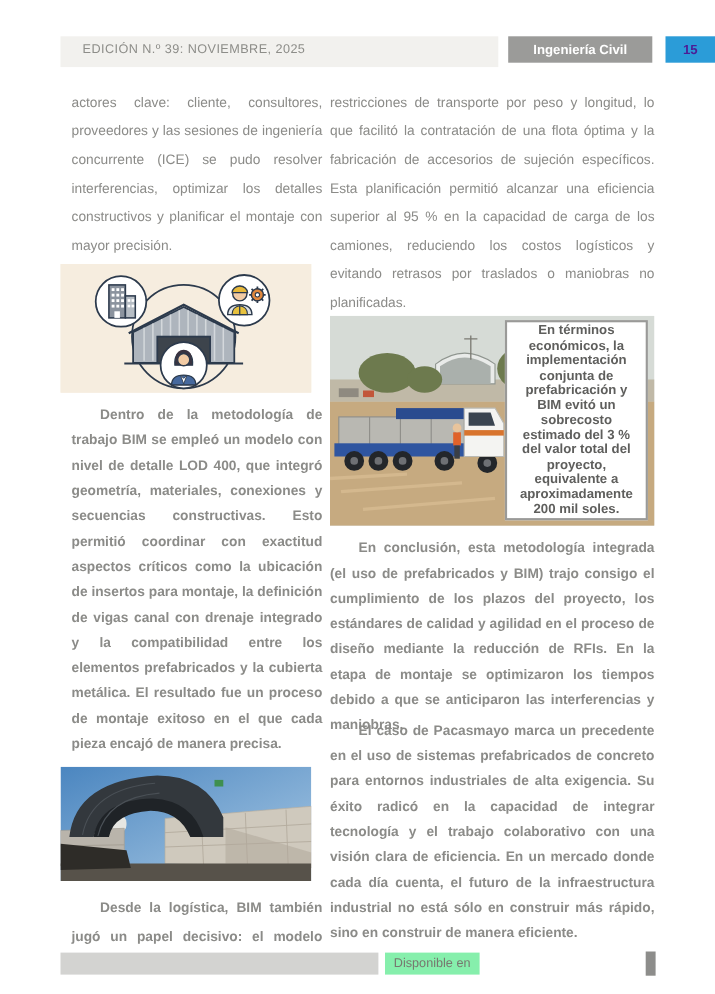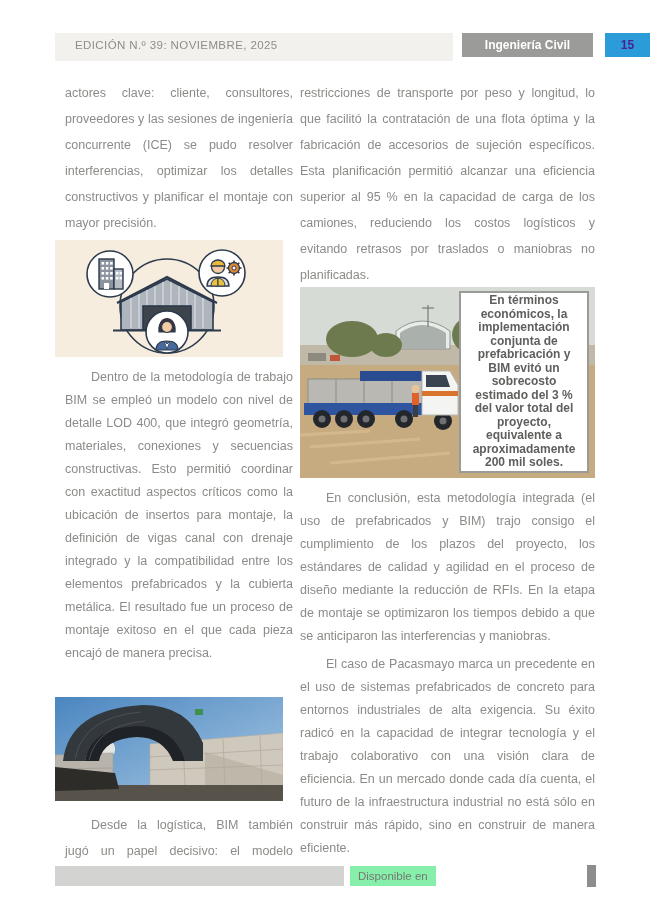--- a/index.html
+++ b/index.html
@@ -12,21 +12,21 @@
                box-sizing:border-box;}
   .badge-category{position:absolute;left:462px;top:33px;width:131px;height:24px;background:#9b9b99;
                   color:#fff;font-size:12px;font-weight:bold;text-align:center;line-height:24px;}
   .badge-page{position:absolute;left:605px;top:33px;width:45px;height:24px;background:#2b9cd8;
               color:#4c1d95;font-size:12px;font-weight:bold;text-align:center;line-height:24px;}
 
   
   .para{position:absolute;color:#8b8b88;font-size:12.5px;text-align:justify;}
   .lh26{line-height:26px;}
   .lh23{line-height:23px;}
-  .indent{text-indent:26px;}
+  .indent{text-indent:26px;font-weight:bold;}
   .col-l{left:55px;width:228px;margin-left:10px;}
   .col-r{left:300px;width:295px;}
 
   
   .illustration{position:absolute;left:55px;top:240px;width:228px;height:117px;background:#f6edDF;}
   .illustration svg{display:block;}
 
   
   .photo1{position:absolute;left:55px;top:697px;width:228px;height:104px;}
   .photo2{position:absolute;left:300px;top:287px;width:295px;height:191px;}

